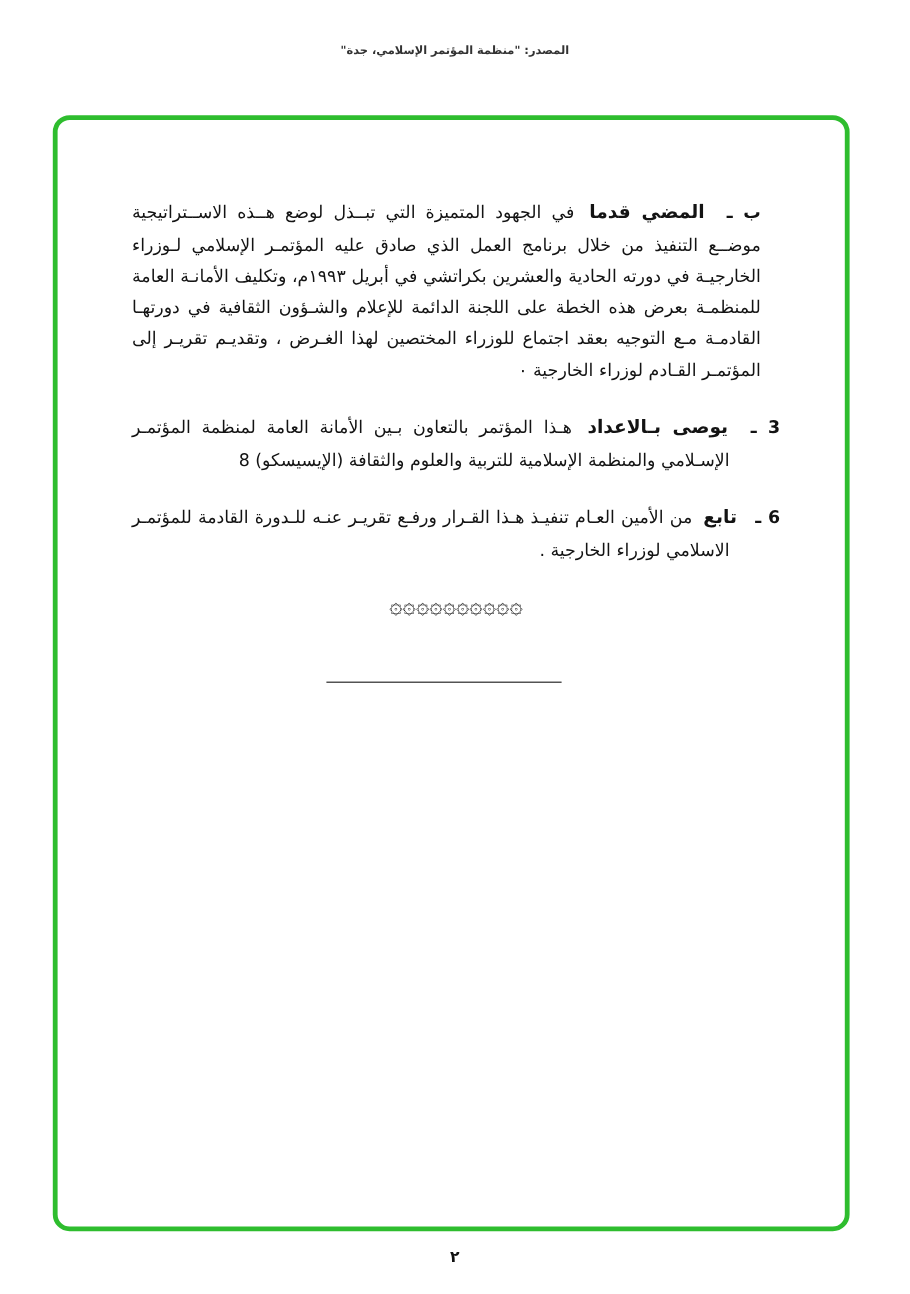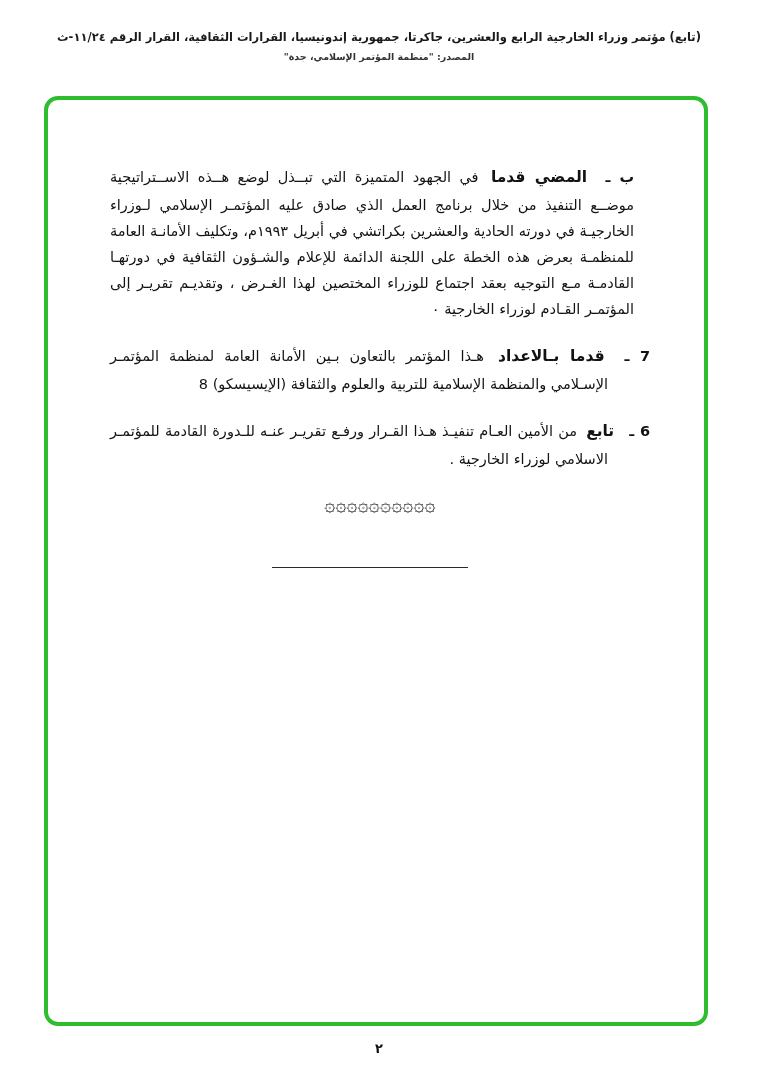--- a/index.html
+++ b/index.html
@@ -101,37 +101,36 @@
     text-align: center;
     font-size: 13px;
     font-weight: bold;
     color: #111111;
   }
 </style>
 </head>
 <body>
 
 <div class="page-header">
-  <div class="header-line1">(تابع) مؤتمر وزراء الخارجية الرابع والعشرين، جاكرتا، جمهورية إندونيسيا، القرارات الثقافية، القرار الرقم ١١/٢٤-ث</div>
   <div class="header-line2">المصدر:  "منظمة المؤتمر الإسلامي، جدة"</div>
 </div>
 
 <div class="green-frame">
   <div class="frame-content">
 
     <p class="para sub">
       <span class="marker">ب ـ</span>
       <span class="lead">المضي قدما</span>
       <span class="ptext">في الجهود المتميزة التي تبــذل لوضع هــذه الاســتراتيجية موضــع التنفيذ من خلال برنامج العمل الذي صادق عليه المؤتمـر الإسلامي لـوزراء الخارجيـة في دورته الحادية والعشرين بكراتشي في أبريل ١٩٩٣م، وتكليف الأمانـة العامة للمنظمـة بعرض هذه الخطة على اللجنة الدائمة للإعلام والشـؤون الثقافية في دورتهـا القادمـة مـع التوجيه بعقد اجتماع للوزراء المختصين لهذا  الغـرض ، وتقديـم تقريـر إلى المؤتمـر القـادم لوزراء الخارجية ٠</span>
     </p>
 
 
     <p class="para numbered">
-      <span class="marker">7 ـ</span>
-      <span class="lead">قدما بـالاعداد</span>
+      <span class="marker">3 ـ</span>
+      <span class="lead">يوصى بـالاعداد</span>
       <span class="ptext">هـذا المؤتمر بالتعاون بـين الأمانة العامة لمنظمة المؤتمـر الإسـلامي والمنظمة الإسلامية للتربية والعلوم والثقافة (الإيسيسكو) 8</span>
     </p>
 
     <p class="para numbered">
       <span class="marker">6 ـ</span>
       <span class="lead">تابع</span>
       <span class="ptext">من الأمين  العـام تنفيـذ هـذا القـرار ورفـع تقريـر عنـه للـدورة القادمة للمؤتمـر الاسلامي لوزراء الخارجية .</span>
     </p>
 
     <div class="ornament-row">۞۞۞۞۞۞۞۞۞۞</div>

